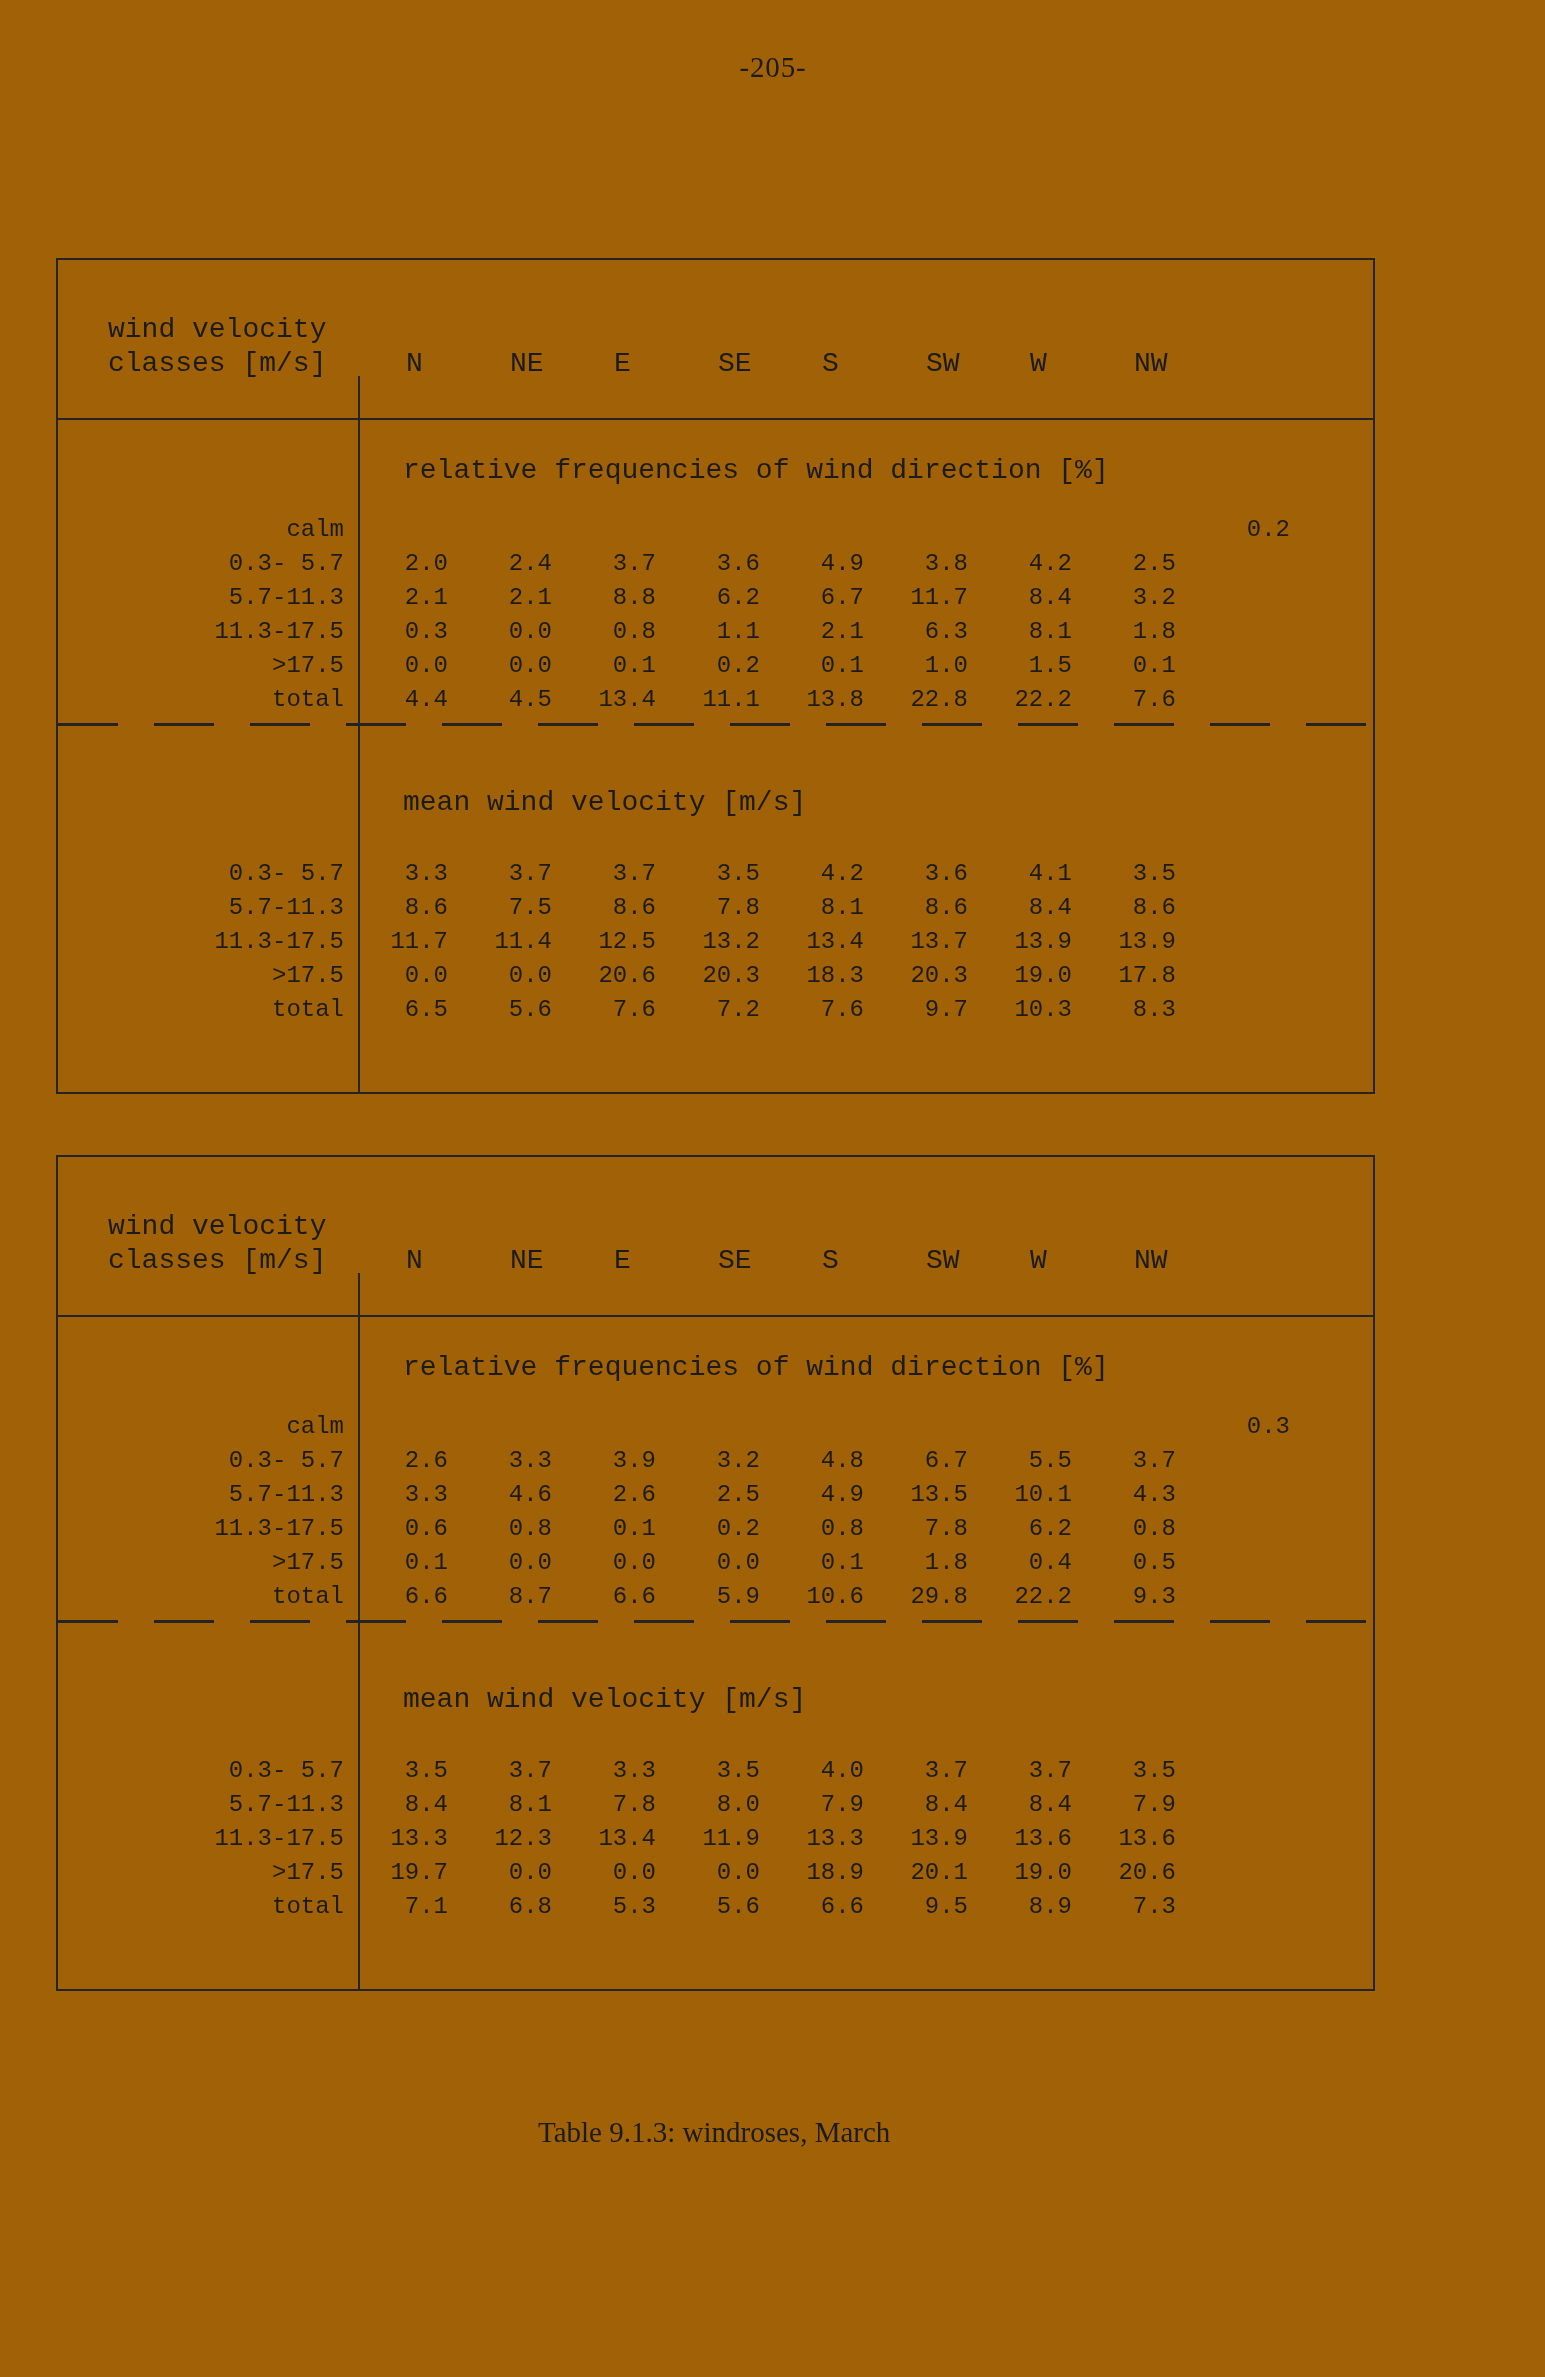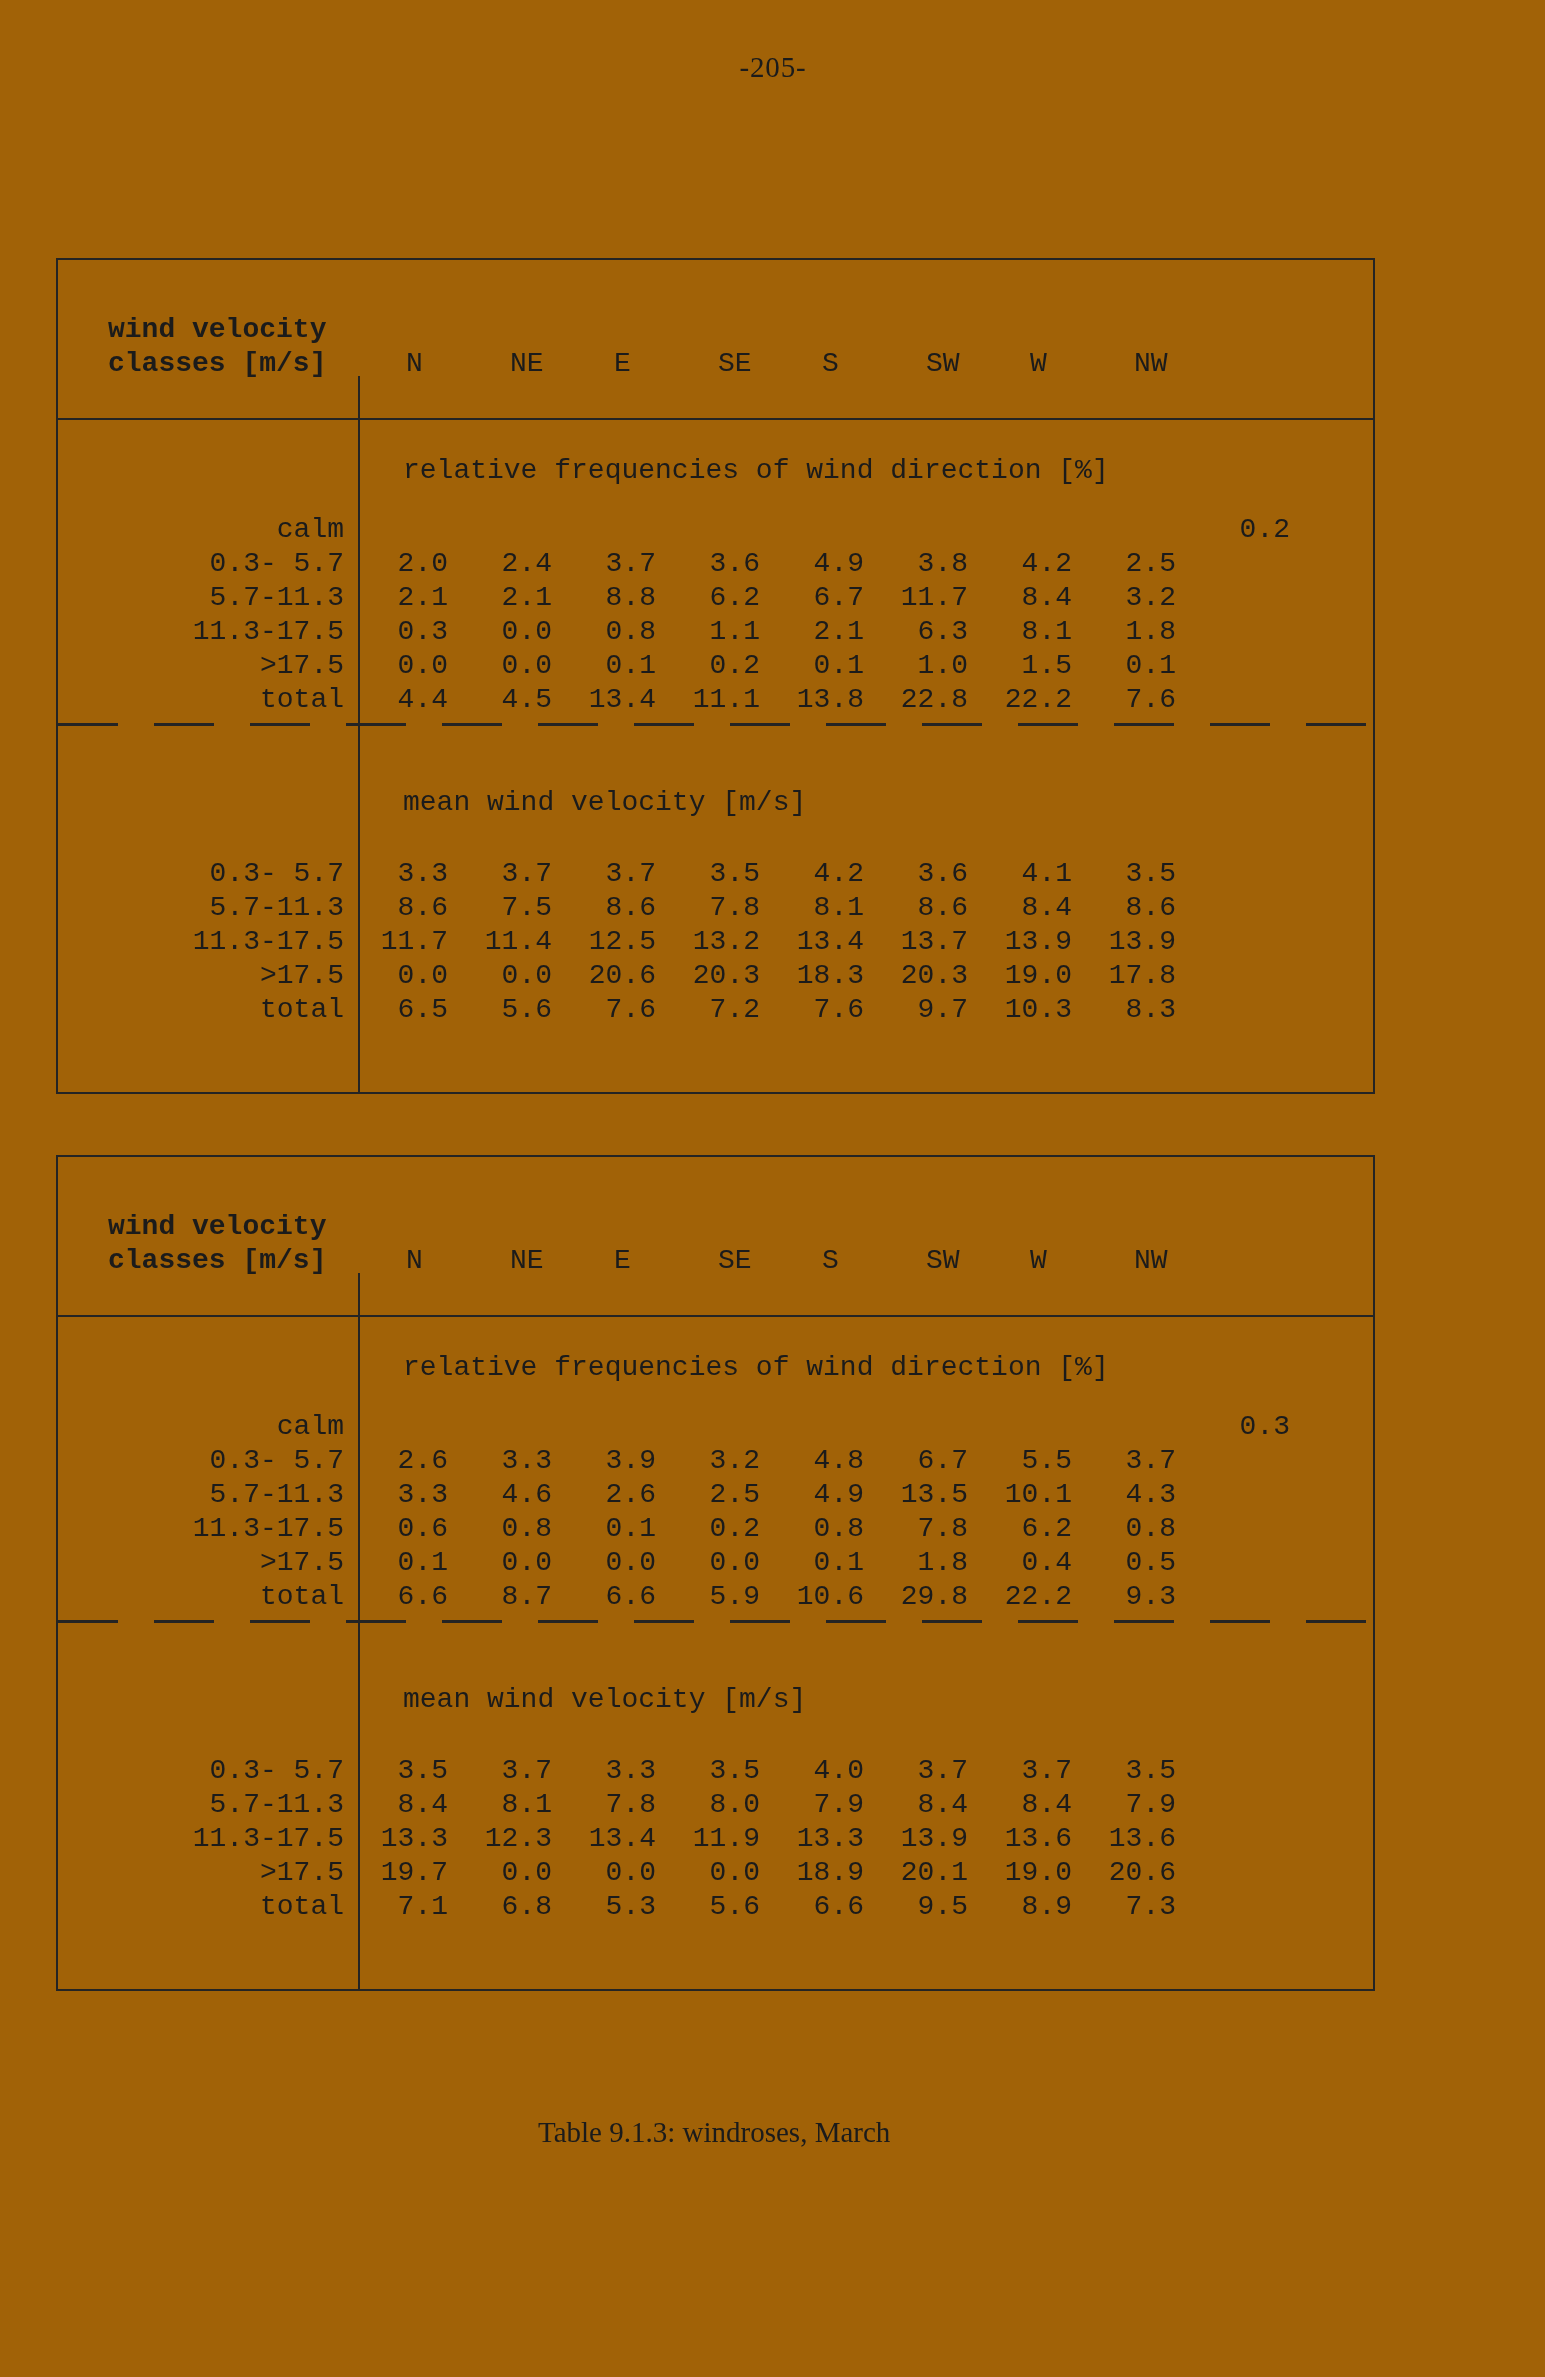--- a/index.html
+++ b/index.html
@@ -33,27 +33,27 @@
     display:inline-block; position:relative;
     font-size:28px; line-height:34px;
     border-bottom:2.3px solid #242424; padding:0 6.2px 0.8px 0;
   }
   .title::after {
     content:""; position:absolute; left:0; bottom:-5.4px;
     width:74px; height:2.3px; background:#242424;
   }
   .hdr { margin-top:53px; font-size:28px; line-height:34px; }
   .hdr .line { display:flex; height:34px; }
-  .left { width:286px; padding-left:50px; text-align:left;font-weight:bold; }
+  .left { width:286px; padding-left:50px; text-align:left; }
   .dir-cells { display:flex; }
   .dircell { width:104px; padding-left:62px; }
   .rule { margin-top:37px; height:2.3px; background:#242424; }
   .sec-heading { margin-top:34px; margin-left:345px; font-size:28px; line-height:34px; }
   .sec-heading.mean { margin-top:60px; }
-  .row { display:flex; font-size:28px; height:34px; line-height:34px; }
+  .row { display:flex; font-size:24px; height:34px; line-height:34px; }
   .lbl { width:286px; text-align:right; }
   .val { width:104px; text-align:right; }
   .calm-row { margin-top:25px; }
   .calm-val { margin-left:auto; width:104px; text-align:right; margin-right:83px; }
   .dashed {
     margin-top:6.2px; height:2.3px;
     background:repeating-linear-gradient(90deg,#242424 0 60px,transparent 60px 96px);
   }
   .mean-rows { margin-top:37px; }
   .caption {

